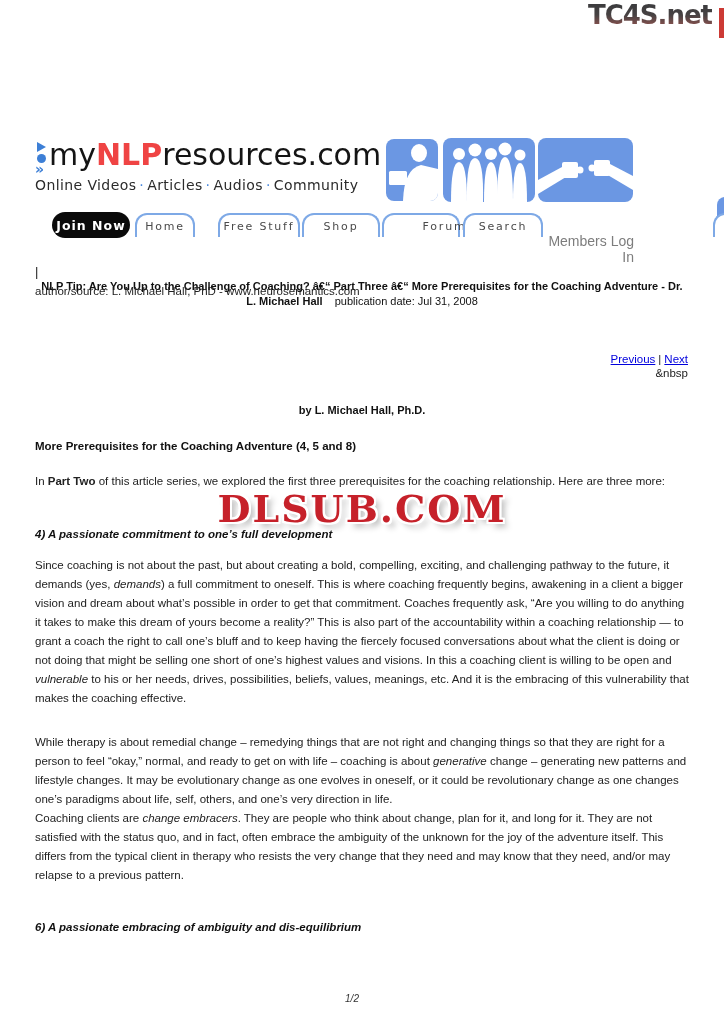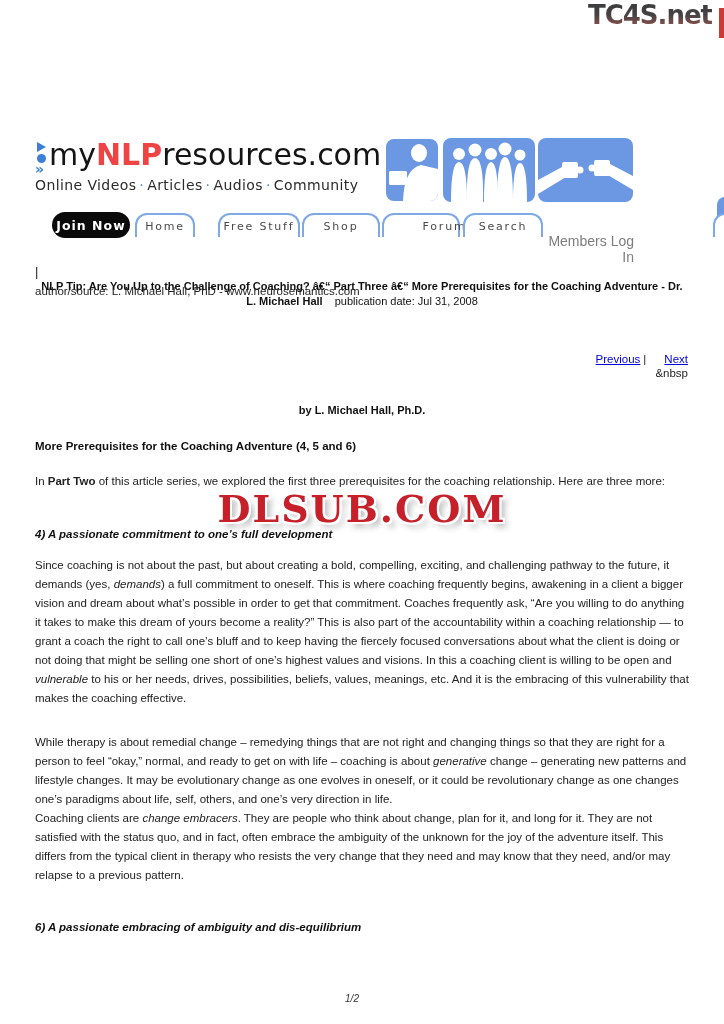--- a/index.html
+++ b/index.html
@@ -47,21 +47,21 @@
   .tab-fragment { position:absolute; left:713px; top:213px; width:16px; height:24px; border:2px solid #7ea9e6; border-right:none; border-bottom:none; border-radius:12px 0 0 0; background:#fff; }
 
   
   .title-block { position:absolute; left:37px; top:240px; width:650px; text-align:center; font-size:11px; line-height:15px; color:#111;margin-top:39px; }
   .title-block .t-bold { font-weight:bold; }
   .title-block .t-pub { font-weight:normal; margin-left:12px; }
   .pipe { position:absolute; left:35px; top:264px; font-size:13px; color:#222; }
   .author-line { position:absolute; left:35px; top:285px; font-size:11.5px; color:#222; }
 
   .pager { position:absolute; top:353px; right:36px; text-align:right; font-size:11.5px; color:#222; }
-  .pager a { color:#0000dd; text-decoration:underline; cursor:pointer;margin-left:15px; }
+  .pager a { color:#0000dd; text-decoration:underline; cursor:pointer; }
   .pager .sep { padding:0 3px; }
   .pager-nbsp { margin-top:2px; font-size:11.5px; color:#222; }
 
   .byline { position:absolute; left:37px; top:404px; width:650px; text-align:center; font-weight:bold; font-size:11px; color:#111; }
   .heading-more { position:absolute; left:35px; top:440px; font-weight:bold; font-size:11.5px; color:#111; }
   .body-text { font-size:11.5px; line-height:19px; color:#222; }
   .intro { position:absolute; left:35px; top:472px; width:658px; }
   .it { font-style:italic; }
   .bd { font-weight:bold; }
 
@@ -159,21 +159,21 @@
   <div class="title-block"><span class="t-bold">NLP Tip: Are You Up to the Challenge of Coaching? â€“ Part Three â€“ More Prerequisites for the Coaching Adventure - Dr. L. Michael Hall</span><span class="t-pub">publication date: Jul 31, 2008</span></div>
   <div class="pipe">|</div>
   <div class="author-line">author/source: L. Michael Hall, PhD - www.neurosemantics.com</div>
 
   <div class="pager">
     <a>Previous</a><span class="sep">|</span><a>Next</a>
     <div class="pager-nbsp">&amp;nbsp</div>
   </div>
 
   <div class="byline">by L. Michael Hall, Ph.D.</div>
-  <div class="heading-more">More Prerequisites for the Coaching Adventure (4, 5 and 6)</div>
+  <div class="heading-more">More Prerequisites for the Coaching Adventure (4, 5 and 8)</div>
   <div class="intro body-text"><span>In </span><span class="bd">Part Two</span><span> of this article series, we explored the first three prerequisites for the coaching relationship. Here are three more:</span></div>
 
   <div class="wm-dlsub">DLSUB.COM</div>
 
   <div class="sec-heading s4-heading">4) A passionate commitment to one’s full development</div>
   <div class="s4-body body-text"><span>Since coaching is not about the past, but about creating a bold, compelling, exciting, and challenging pathway to the future, it demands (yes, </span><span class="it">demands</span><span>) a full commitment to oneself. This is where coaching frequently begins, awakening in a client a bigger vision and dream about what’s possible in order to get that commitment. Coaches frequently ask, “Are you willing to do anything it takes to make this dream of yours become a reality?” This is also part of the accountability within a coaching relationship — to grant a coach the right to call one’s bluff and to keep having the fiercely focused conversations about what the client is doing or not doing that might be selling one short of one’s highest values and visions. In this a coaching client is willing to be open and </span><span class="it">vulnerable</span><span> to his or her needs, drives, possibilities, beliefs, values, meanings, etc. And it is the embracing of this vulnerability that makes the coaching effective.</span></div>
 
   <div class="s5-block body-text">
     <div><span>While therapy is about remedial change – remedying things that are not right and changing things so that they are right for a person to feel “okay,” normal, and ready to get on with life – coaching is about </span><span class="it">generative</span><span> change – generating new patterns and lifestyle changes. It may be evolutionary change as one evolves in oneself, or it could be revolutionary change as one changes one’s paradigms about life, self, others, and one’s very direction in life.</span></div>
     <div><span>Coaching clients are </span><span class="it">change embracers</span><span>. They are people who think about change, plan for it, and long for it. They are not satisfied with the status quo, and in fact, often embrace the ambiguity of the unknown for the joy of the adventure itself. This differs from the typical client in therapy who resists the very change that they need and may know that they need, and/or may relapse to a previous pattern.</span></div>

